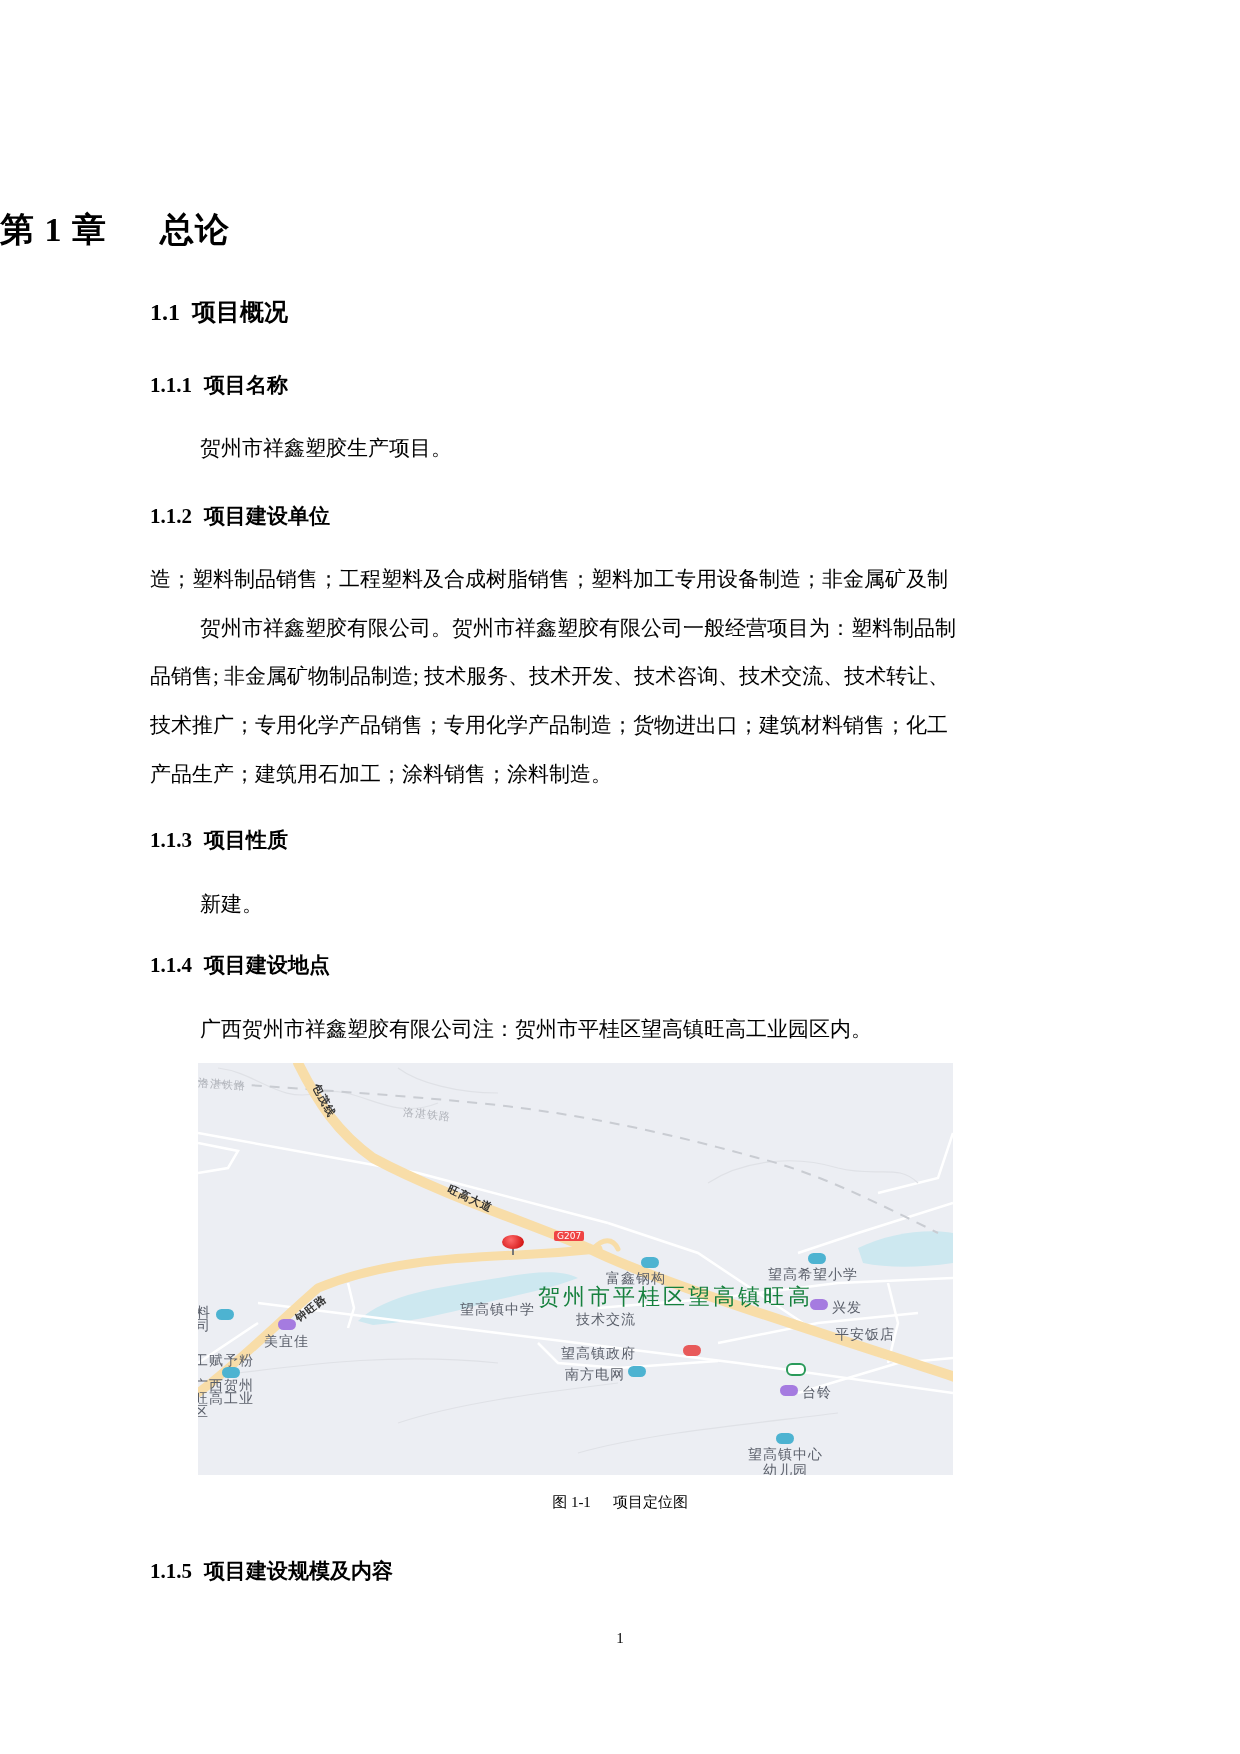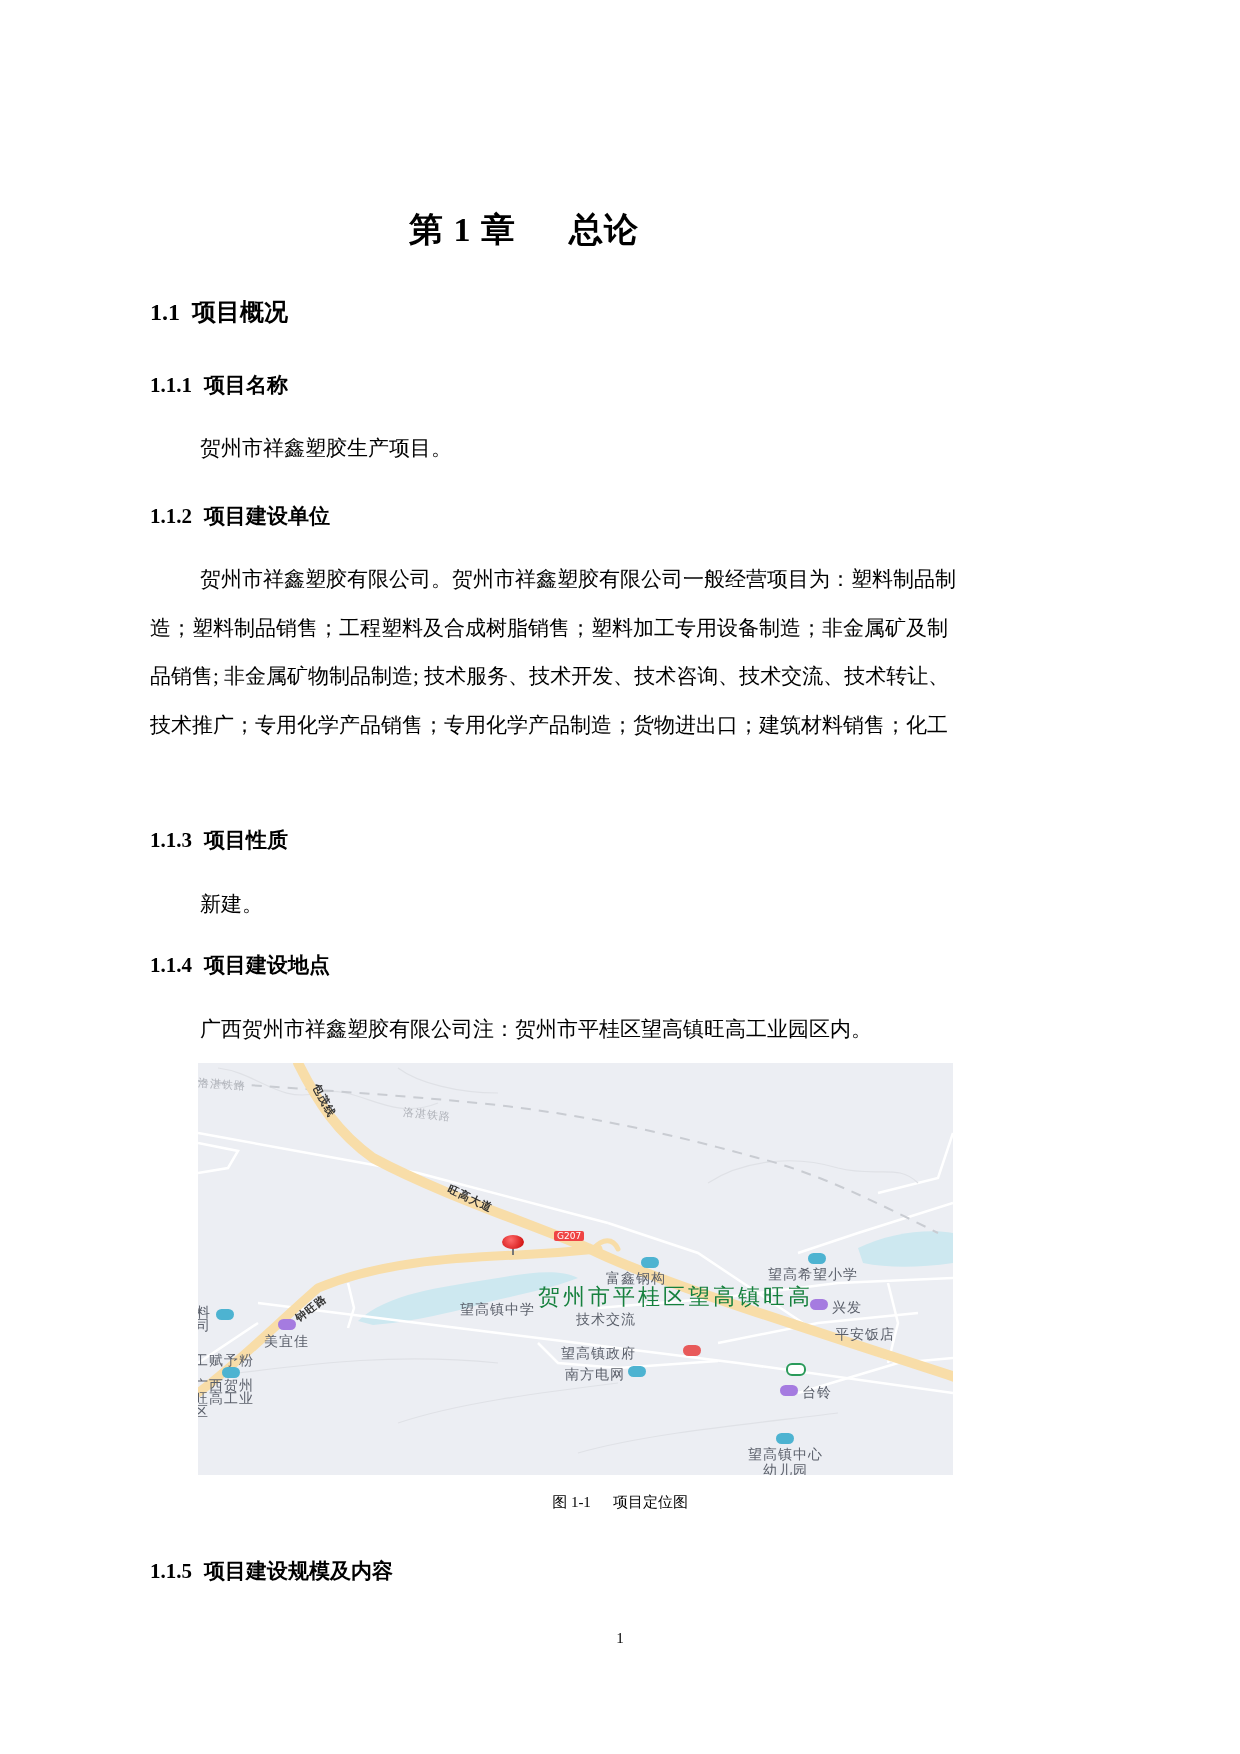--- a/index.html
+++ b/index.html
@@ -1,19 +1,19 @@
 <!DOCTYPE html>
 <html><head>
 <meta charset="utf-8">
 <style>
   html, body { margin:0; padding:0; background:#ffffff; }
   body { width:1240px; height:1754px; position:relative; overflow:hidden;
          font-family:"Liberation Serif","DejaVu Serif",serif; color:#000; }
   .abs { position:absolute; white-space:nowrap; }
-  .chapter-title { left:0; width:1048px; text-align:center; top:207px; font-size:34px; font-weight:bold; letter-spacing:1px; }
+  .chapter-title { left:0; width:1048px; top:207px; font-size:34px; font-weight:bold; letter-spacing:1px; }
   .chapter-title .gap { display:inline-block; width:34px; }
   .h2 { left:150px; font-size:24px; font-weight:bold; }
   .h3 { left:150px; font-size:21px; font-weight:bold; }
   .num { margin-right:12px; }
   .body { left:150px; width:944px; font-size:21px; line-height:48.7px; }
   .caption { left:0; width:1240px; text-align:center; font-size:15px; }
   .caption .sep { display:inline-block; width:22px; }
   .page-num { left:0; width:1240px; text-align:center; font-size:15px; }
 
   
@@ -49,24 +49,25 @@
 
 <div class="abs h3" style="top:371px;">
   <span class="num">1.1.1</span><span>项目名称</span>
 </div>
 <div class="abs body" style="top:424px; left:200px;">贺州市祥鑫塑胶生产项目。</div>
 
 <div class="abs h3" style="top:502px;">
   <span class="num">1.1.2</span><span>项目建设单位</span>
 </div>
 <div class="abs body" style="top:555px;">
+  <div>造；塑料制品销售；工程塑料及合成树脂销售；塑料加工专用设备制造；非金属矿及制</div>
   <div style="padding-left:50px;">贺州市祥鑫塑胶有限公司。贺州市祥鑫塑胶有限公司一般经营项目为：塑料制品制</div>
-  <div>造；塑料制品销售；工程塑料及合成树脂销售；塑料加工专用设备制造；非金属矿及制</div>
   <div>品销售; 非金属矿物制品制造; 技术服务、技术开发、技术咨询、技术交流、技术转让、</div>
   <div>技术推广；专用化学产品销售；专用化学产品制造；货物进出口；建筑材料销售；化工</div>
+  <div>产品生产；建筑用石加工；涂料销售；涂料制造。</div>
 </div>
 
 <div class="abs h3" style="top:826px;">
   <span class="num">1.1.3</span><span>项目性质</span>
 </div>
 <div class="abs body" style="top:880px; left:200px;">新建。</div>
 
 <div class="abs h3" style="top:951px;">
   <span class="num">1.1.4</span><span>项目建设地点</span>
 </div>

